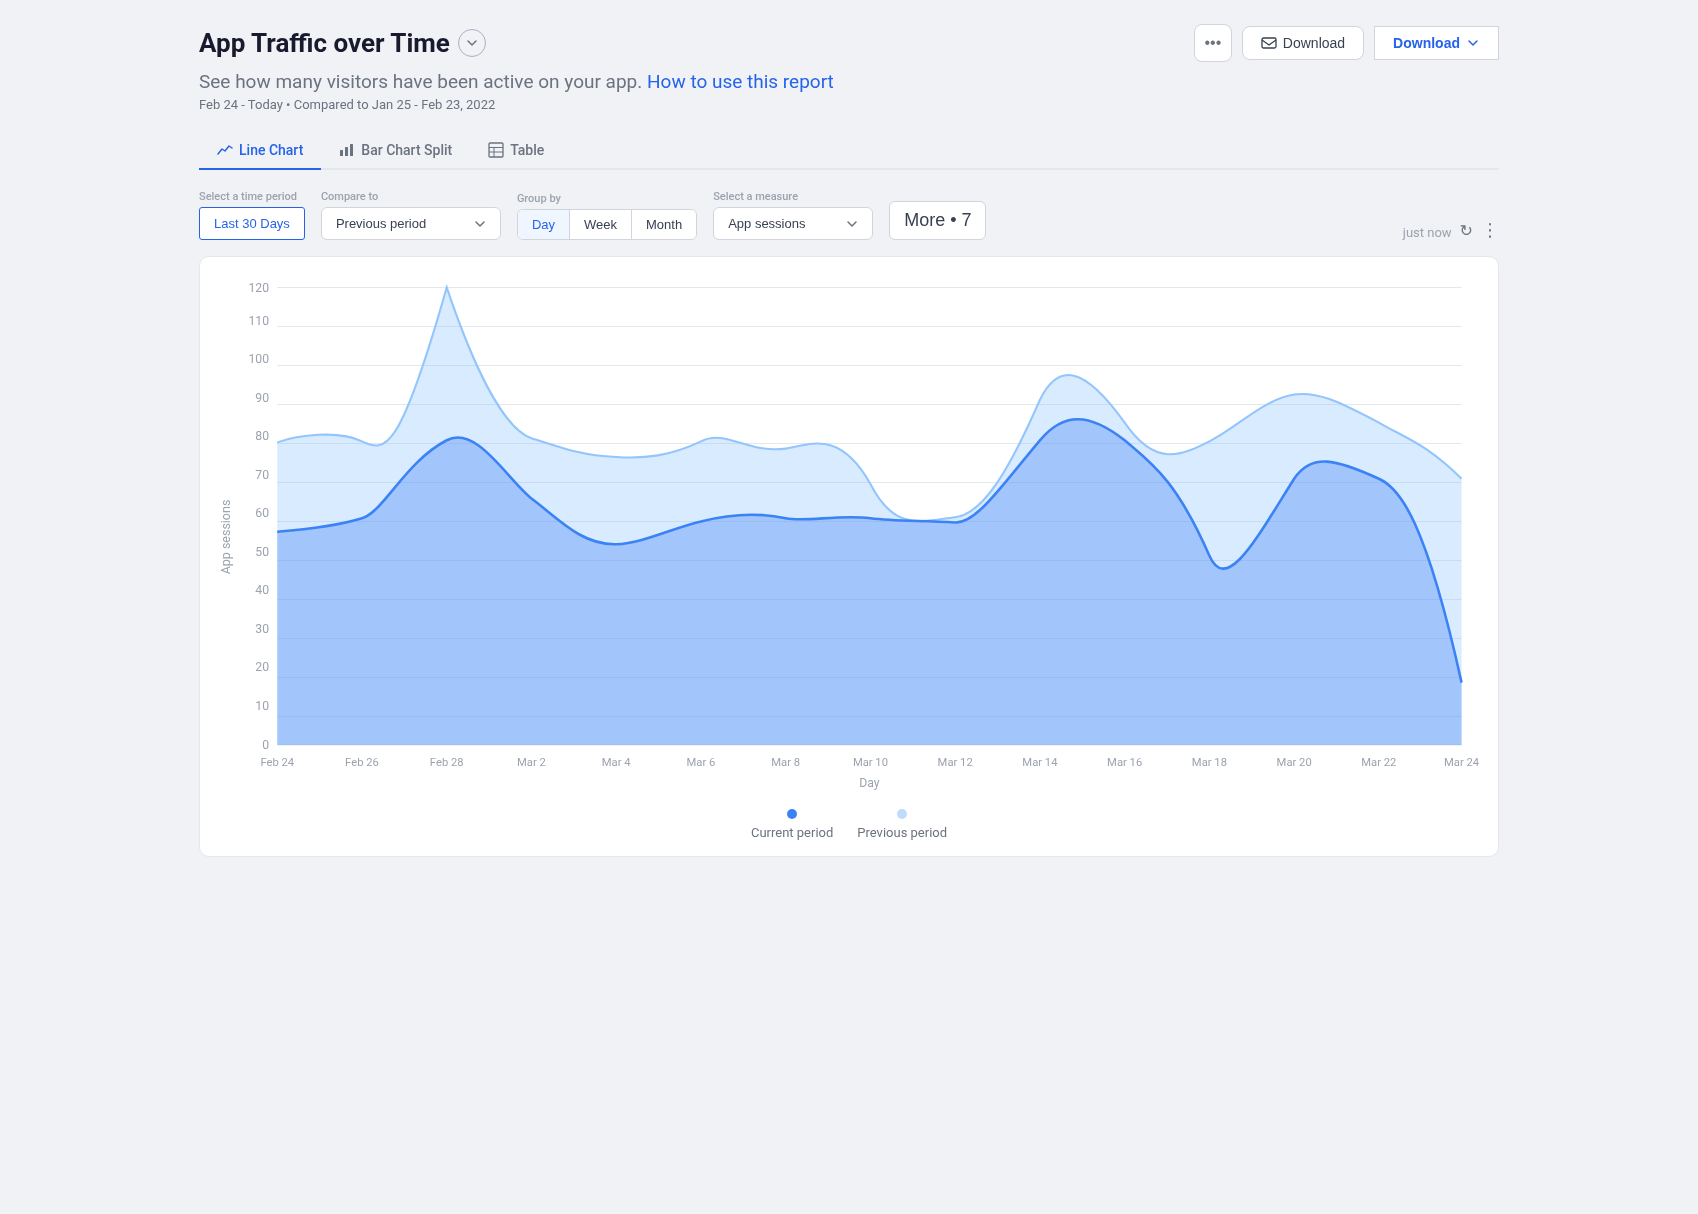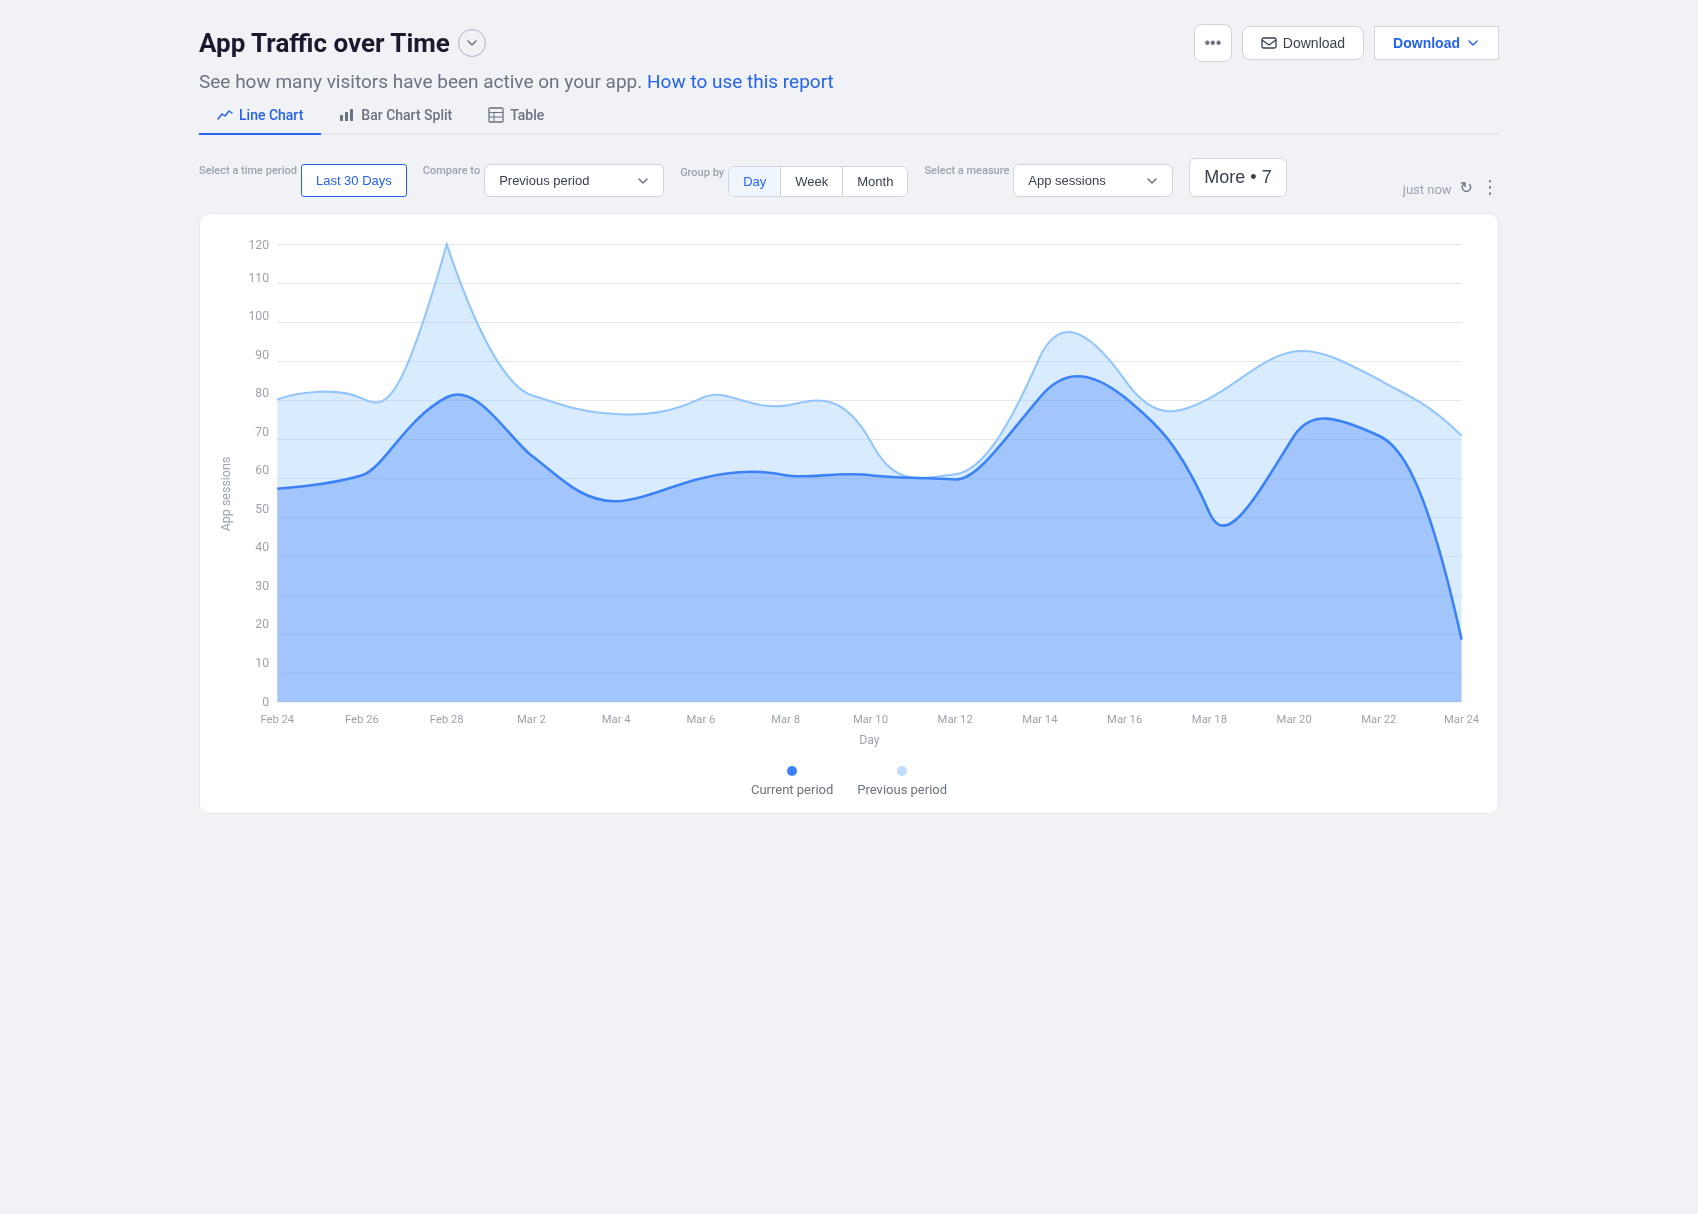--- a/index.html
+++ b/index.html
@@ -124,23 +124,22 @@
       border-bottom-color: #2563eb;
     }
     .controls-row {
       display: flex;
       align-items: flex-end;
       gap: 16px;
       margin-bottom: 16px;
     }
     .control-group {
       display: flex;
-      flex-direction: row;
+      flex-direction: column;
       gap: 4px;
-      margin-top: 9px;
     }
     .control-label {
       font-size: 11px;
       color: #9ca3af;
       font-weight: 500;
       text-transform: none;
     }
     .btn-period {
       padding: 8px 14px;
       border: 1.5px solid #2563eb;
@@ -299,20 +298,21 @@
             <path d="M3 5l4 4 4-4" stroke="#2563eb" stroke-width="1.5" fill="none" stroke-linecap="round" stroke-linejoin="round"></path>
           </svg>
       </button>
     </div>
   </div>
 
   <div class="subtitle">
     <span>See how many visitors have been active on your app.</span>
     <a href="#">How to use this report</a>
   </div>
+  <div class="date-range">Feb 24 - Today  •  Compared to Jan 25 - Feb 23, 2022</div>
 
   <div class="tabs-row">
     <div class="tab-item active">
       <svg width="16" height="16" viewBox="0 0 16 16">
           <polyline points="1,12 5,7 8,9 12,4 15,6" stroke="#2563eb" stroke-width="1.5" fill="none" stroke-linecap="round" stroke-linejoin="round"></polyline>
         </svg>
       <span>Line Chart</span>
     </div>
     <div class="tab-item">
       <svg width="16" height="16" viewBox="0 0 16 16">

